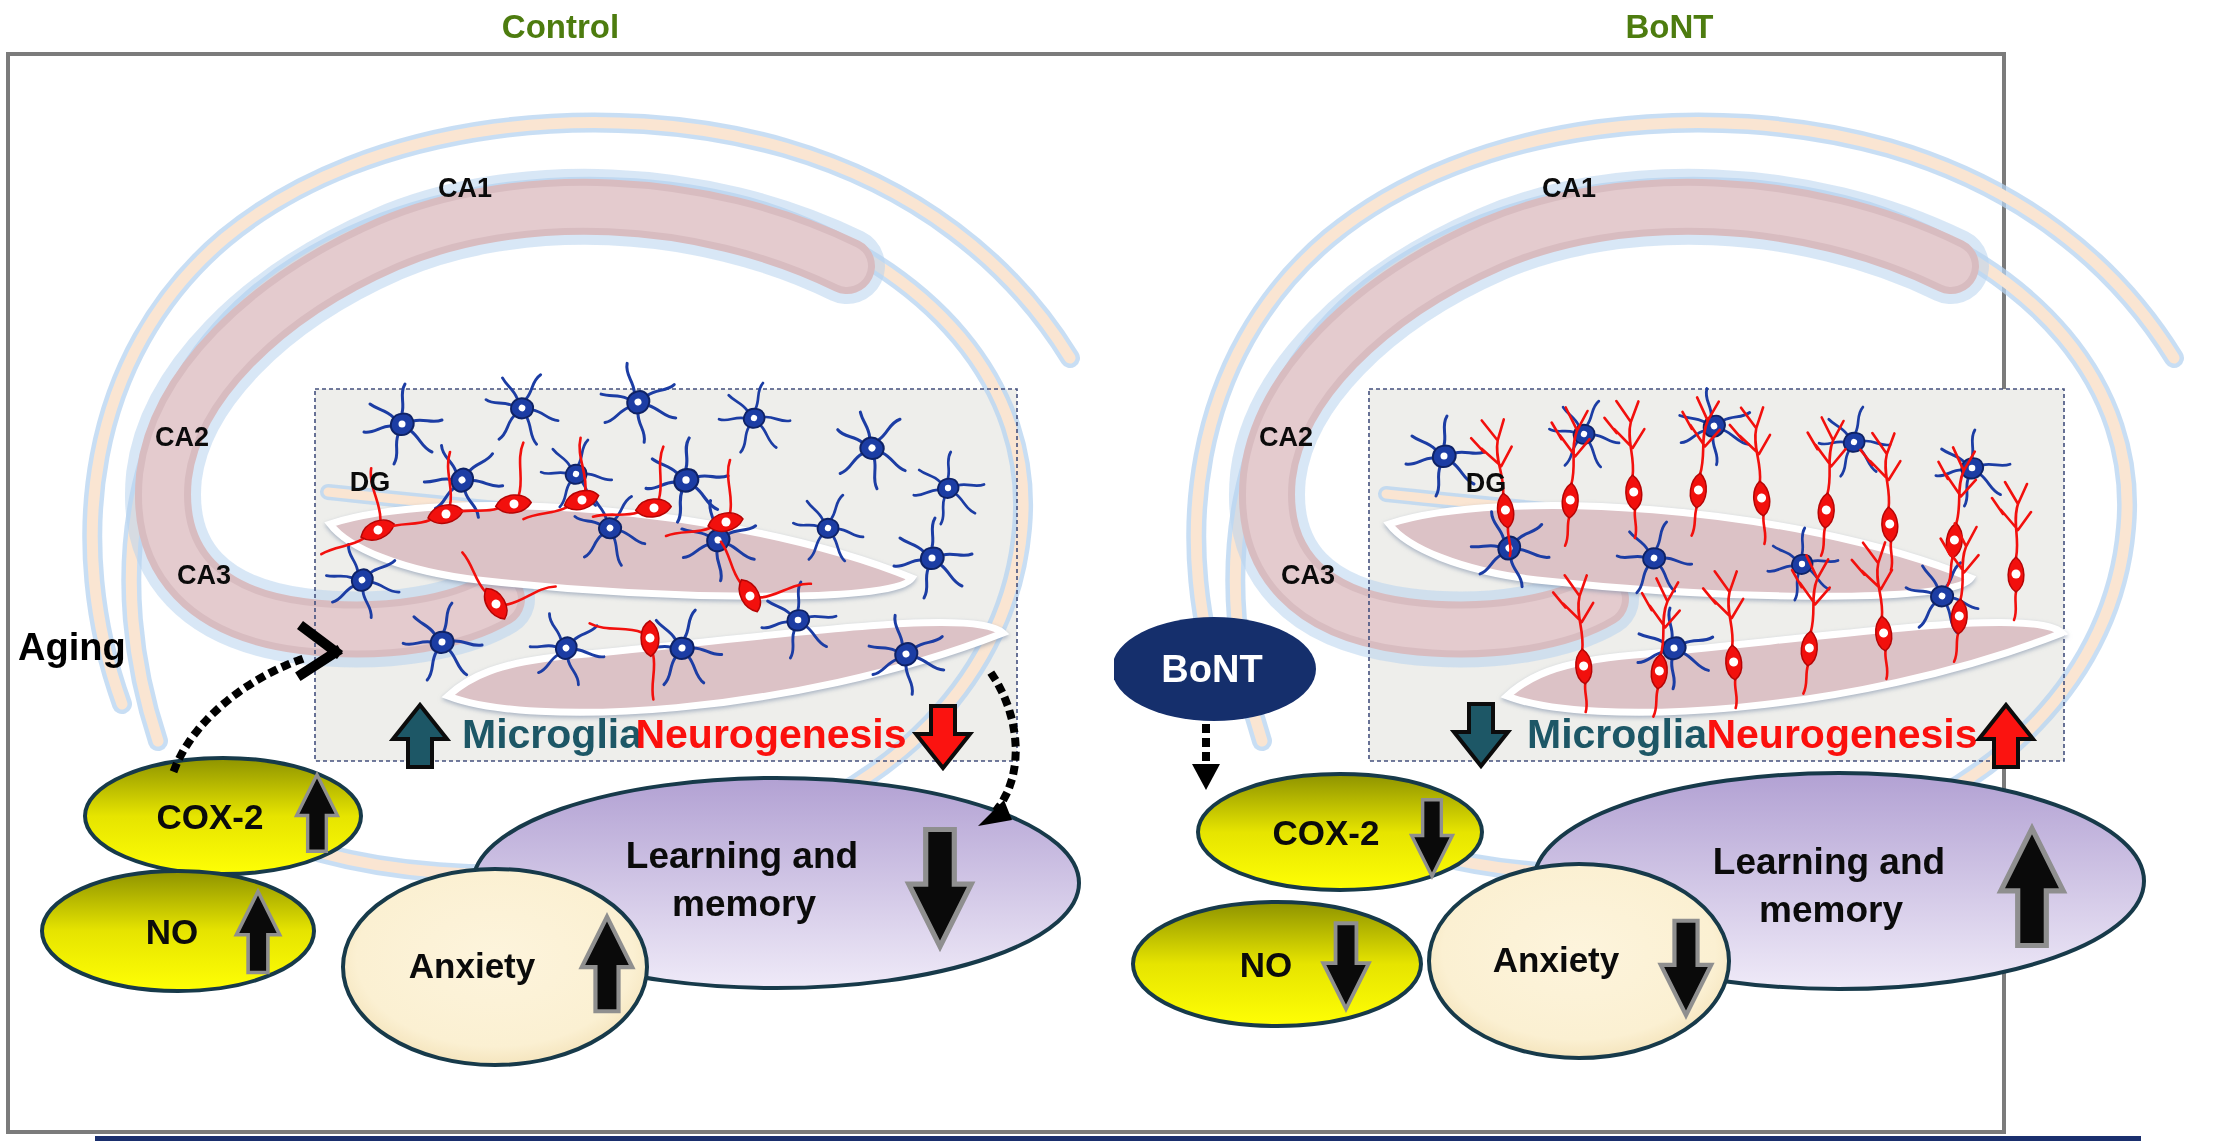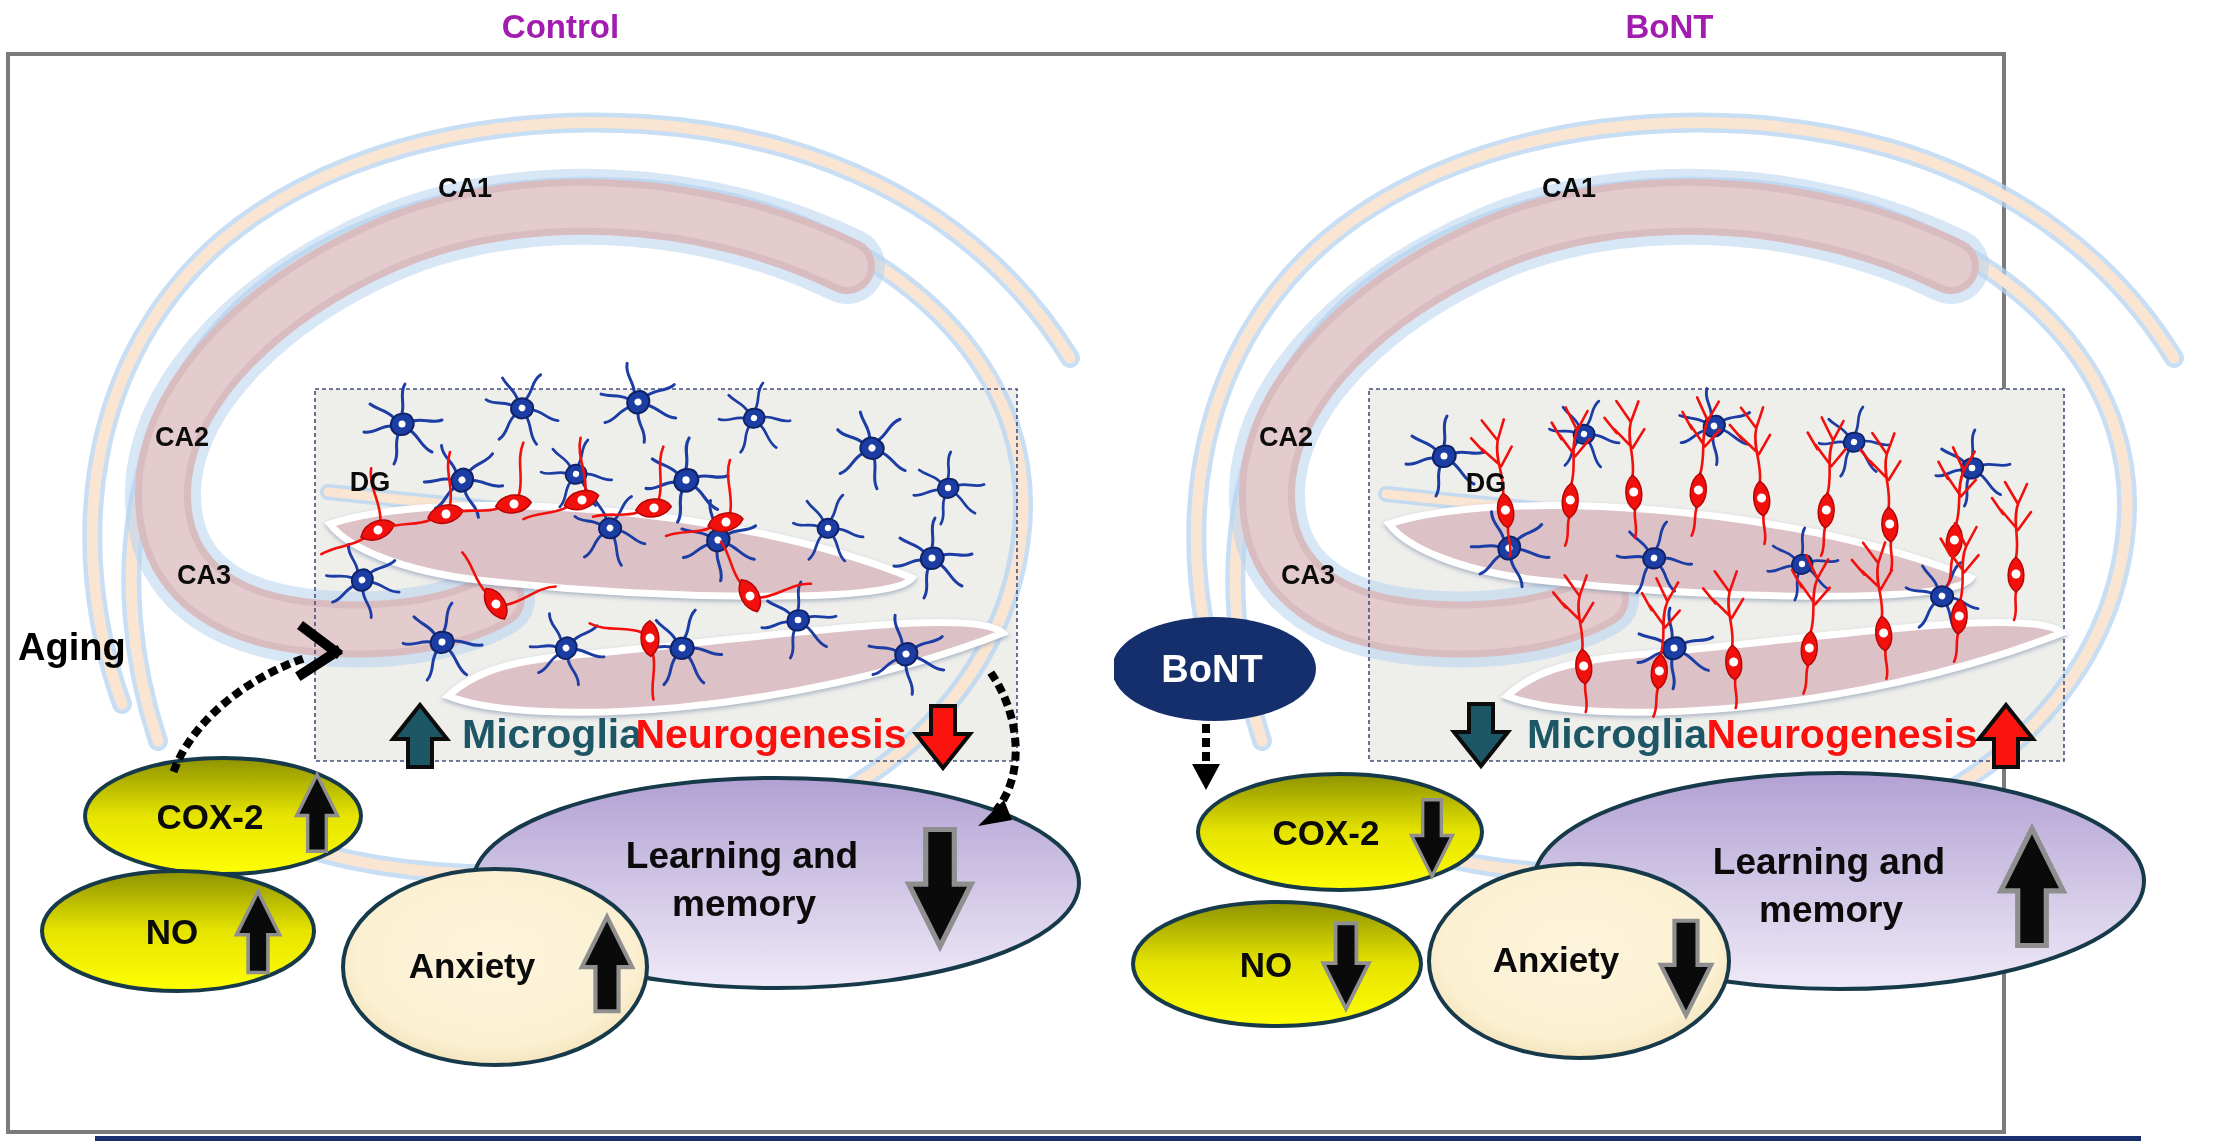--- a/index.html
+++ b/index.html
@@ -1,19 +1,19 @@
 <!DOCTYPE html>
 <html><head>
 <meta charset="utf-8">
 <style>
   html,body{margin:0;padding:0;background:#fff;width:2236px;height:1142px;overflow:hidden;
     font-family:"Liberation Sans",sans-serif;}
   .stage{position:relative;width:2236px;height:1142px;background:#fff;}
   .titles{position:absolute;left:6px;top:4px;width:2218px;display:flex;}
-  .titles .t{flex:1;text-align:center;font-size:33px;font-weight:bold;color:#a21caf;padding-top:4px;}
+  .titles .t{flex:1;text-align:center;font-size:33px;font-weight:bold;color:#4d7c0f;padding-top:4px;}
   .frame{position:absolute;left:6px;top:52px;width:2000px;height:1082px;border:4px solid #7b7b7b;
     box-sizing:border-box;background:#fff;display:flex;}
   .panel{width:1104px;height:1074px;position:relative;}
   .divider{width:2px;background:#9a9a9a;height:100%;}
   .bottom-line{position:absolute;left:95px;top:1136px;width:2046px;height:5px;background:#1a2f6e;}
   svg{display:block;}
   .bandGlow{fill:none;stroke:#b5d3f0;stroke-width:20;stroke-linecap:round;opacity:.75}
   .bandFill{fill:none;stroke:#fae5d2;stroke-width:11;stroke-linecap:round}
   .mainGlow{fill:none;stroke:#b8d4ee;stroke-width:76;stroke-linecap:round;opacity:.55}
   .mainBand{fill:none;stroke:#d8bcc0;stroke-width:56;stroke-linecap:round}

